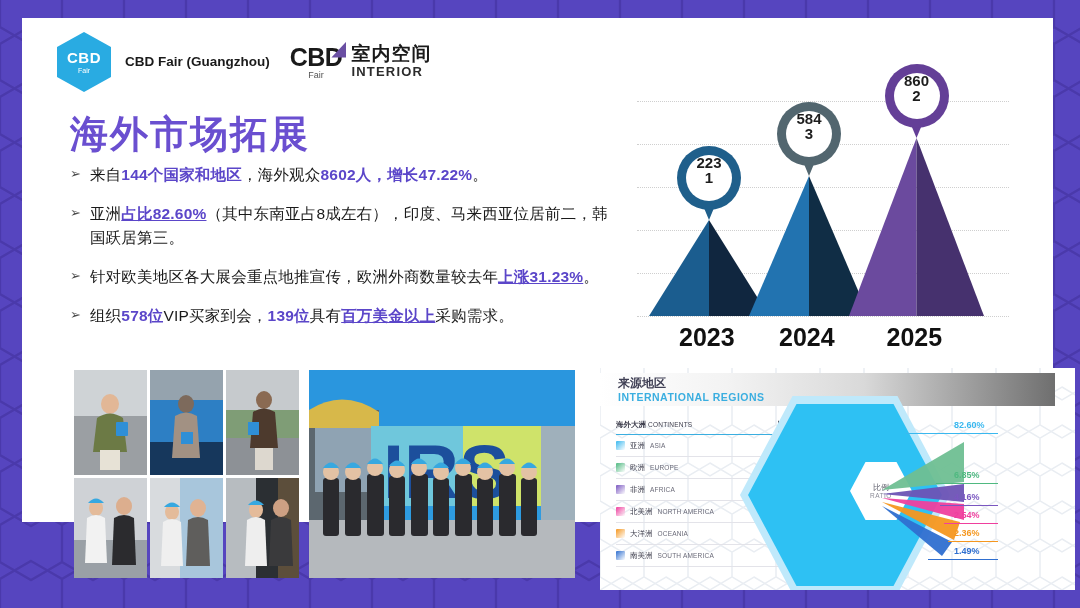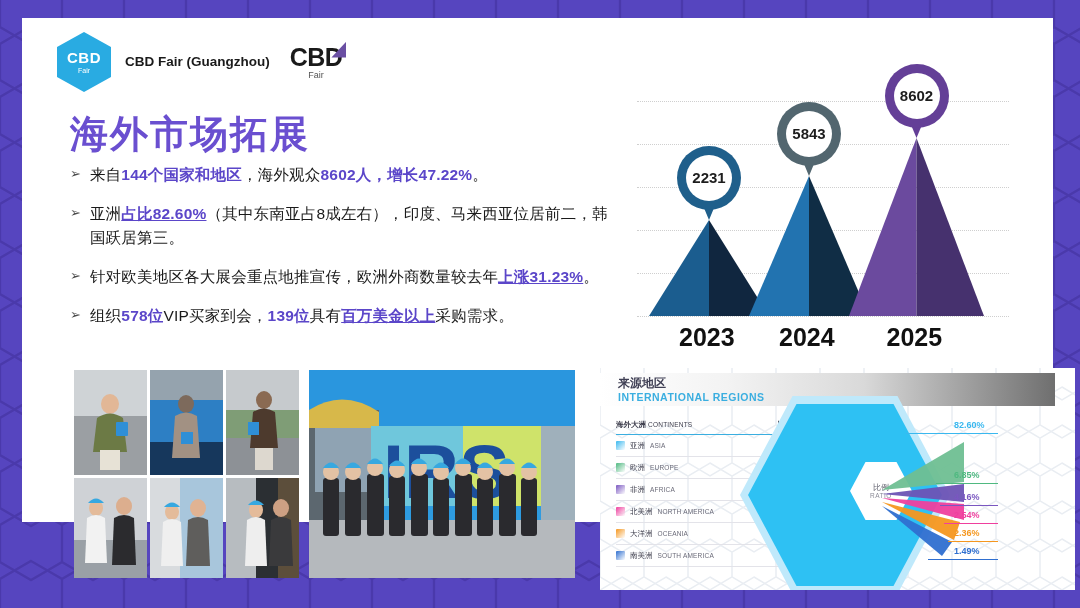--- a/index.html
+++ b/index.html
@@ -57,21 +57,21 @@
   .big-photo{width:266px;height:208px;position:relative;overflow:hidden;}
   
   #chart{position:absolute;left:607px;top:40px;width:420px;height:300px;}
   .gridline{position:absolute;left:8px;right:40px;height:0;border-top:1px dotted #cfcfcf;}
   .tri-wrap{position:absolute;bottom:42px;}
   .pin{position:absolute;width:64px;height:78px;}
   .pin .body{position:absolute;top:0;left:0;width:64px;height:64px;border-radius:50%;}
   .pin .tail{position:absolute;top:38px;left:17px;width:30px;height:36px;
     clip-path:polygon(0 0,100% 0,50% 100%);}
   .pin .inner{position:absolute;top:9px;left:9px;width:46px;height:46px;border-radius:50%;
-    background:#fff;display:flex;flex-direction:row;align-items:center;justify-content:center;}
+    background:#fff;display:flex;flex-direction:column;align-items:center;}
   .pin .inner span{font-size:15px;font-weight:bold;color:#1d1d1d;line-height:1.02;}
   .yr{position:absolute;bottom:6px;font-size:25px;font-weight:bold;color:#111;letter-spacing:0px;}
   
   #regions{position:absolute;left:578px;top:350px;width:475px;height:222px;overflow:hidden;background:#fff;text-decoration:underline;}
   #regions-hexbg{position:absolute;inset:0;}
   #grad-bar{position:absolute;left:0;top:5px;width:455px;height:33px;
     background:linear-gradient(90deg,#ffffff 0%,#f3f3f3 28%,#d9d9d9 58%,#8d8d8d 88%,#6f6f6f 100%);}
   #reg-head{position:absolute;left:18px;top:8px;}
   #reg-head .zh{font-size:12px;font-weight:bold;color:#3f3f54;line-height:1.25;}
   #reg-head .en{font-size:10.5px;font-weight:bold;color:#3aaee0;letter-spacing:.5px;}
@@ -132,20 +132,24 @@
 
       <div>
         <div class="en-sub">CBD Fair (Guangzhou)</div>
       </div>
 
       <div id="logo2">
         <div class="cbd2">
           <div class="flag"></div>
           <div class="w">CBD</div>
           <div class="f">Fair</div>
+        </div>
+        <div class="interior">
+          <div class="zh">室内空间</div>
+          <div class="en">INTERIOR</div>
         </div>
       </div>
     </div>
 
     <div id="page-title">海外市场拓展</div>
 
     <div id="bullets">
         <div class="bullet">
           <span class="arrow">➢</span>
           <div class="btxt"><span>来自</span><span class="hl">144个国家和地区</span><span>，海外观众</span><span class="hl">8602人，增长47.22%</span><span>。</span></div>

